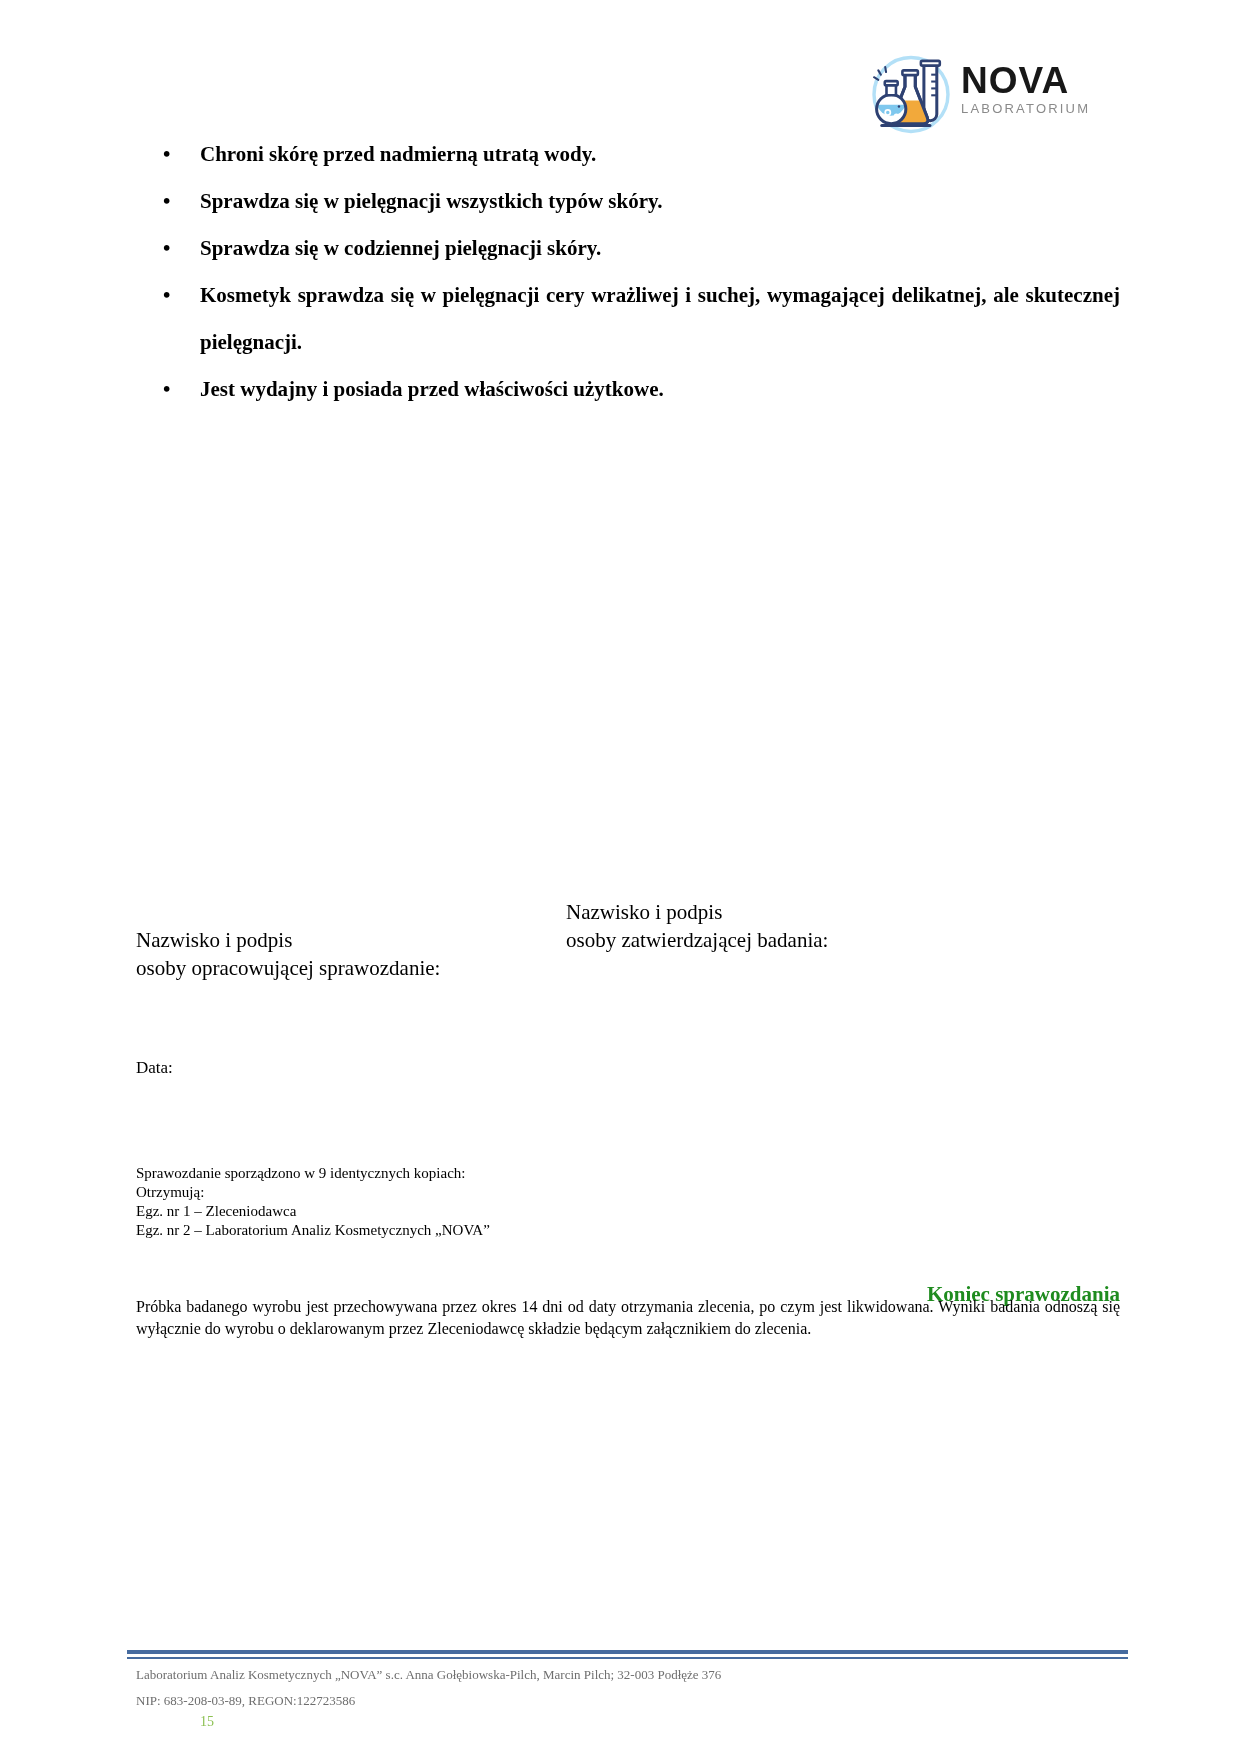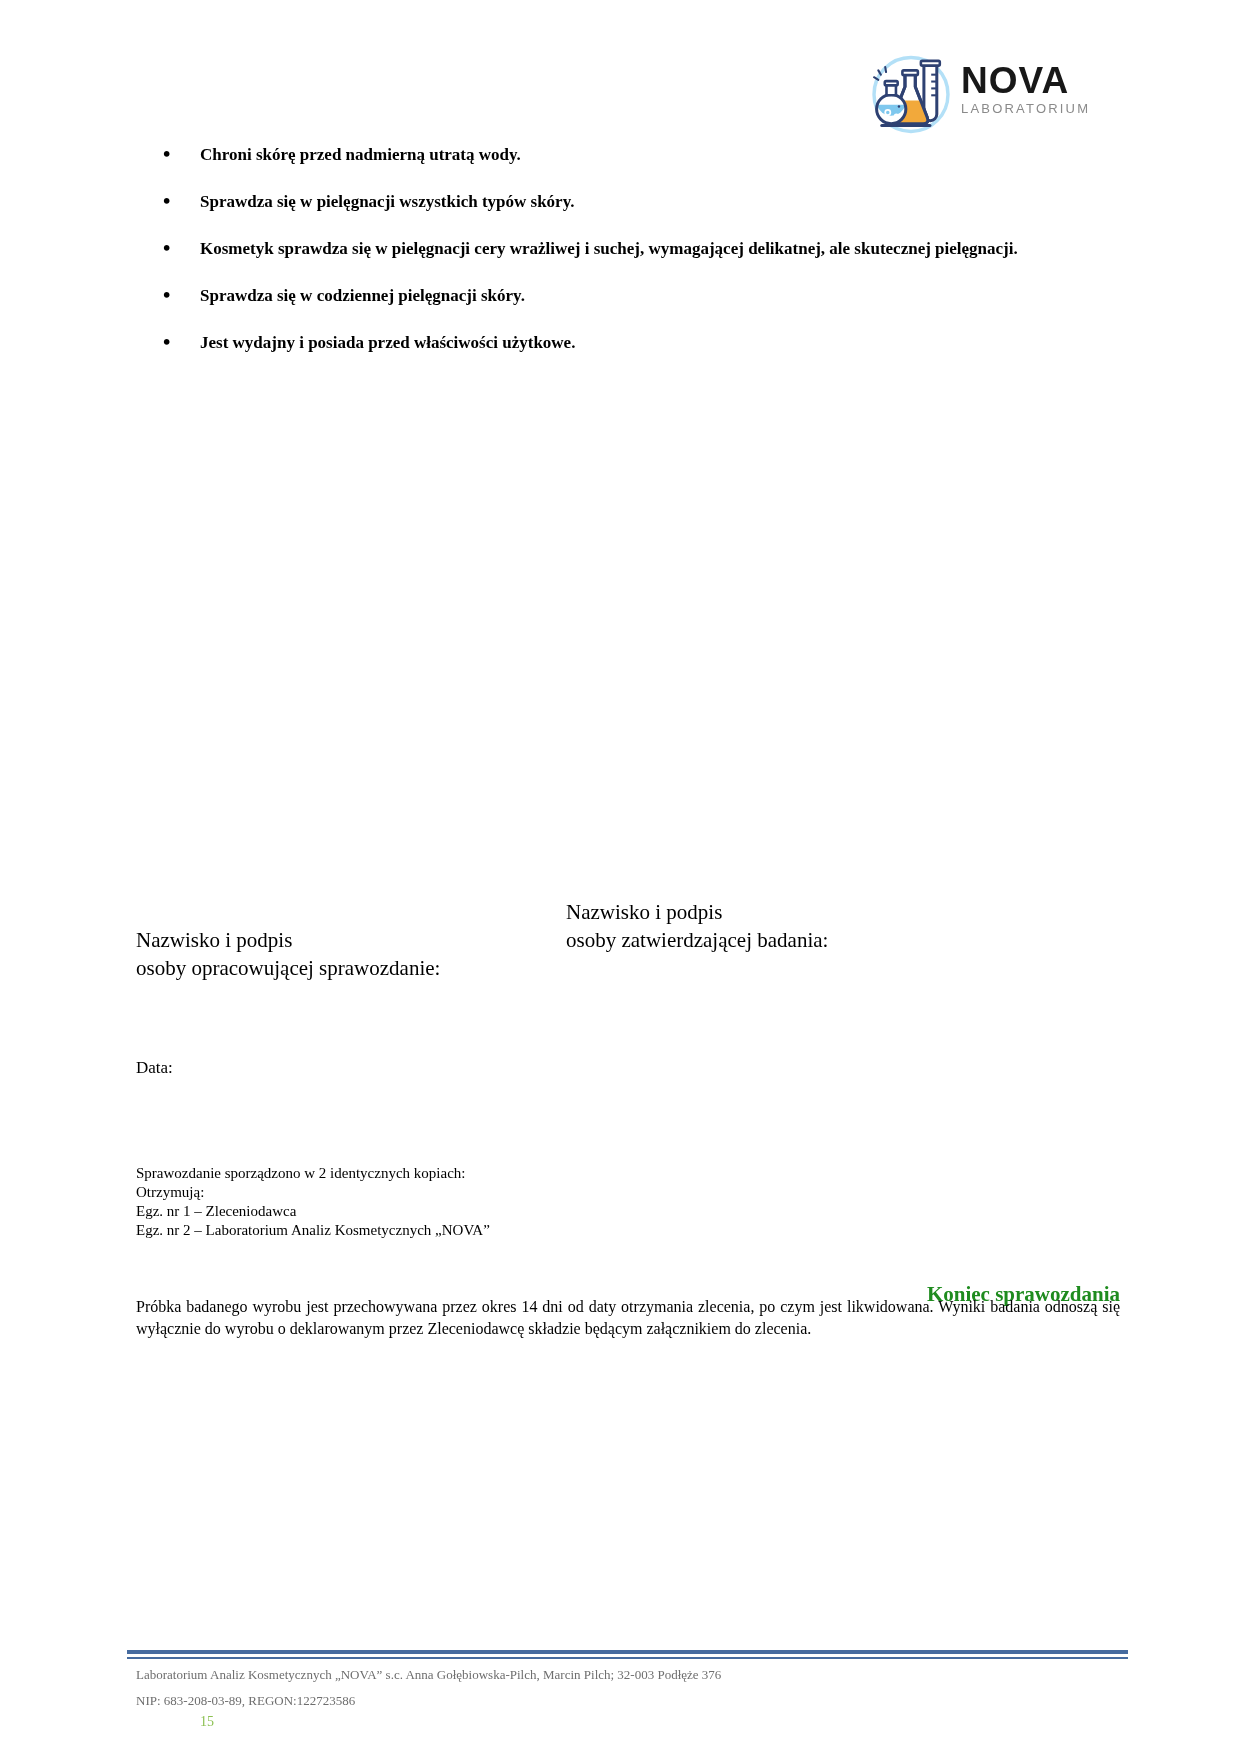--- a/index.html
+++ b/index.html
@@ -10,21 +10,21 @@
 
   
   .logo { position: absolute; left: 868px; top: 48px; display: flex; align-items: flex-start; }
   .logo-icon { width: 86px; height: 86px; }
   .logo-text { margin-left: 7px; padding-top: 14px; font-family: "Liberation Sans", sans-serif; }
   .logo-title { font-size: 37px; font-weight: bold; letter-spacing: 1px; color: #181818; line-height: 1; }
   .logo-subtitle { font-size: 13px; letter-spacing: 2.2px; color: #8a8a8a; margin-top: 3px; line-height: 1; }
 
   
   .bullets { position: absolute; left: 136px; top: 131px; width: 984px; list-style: none; }
-  .bullets li { position: relative; padding-left: 64px; font-size: 17px; font-weight: bold; line-height: 47px; text-align: justify; }
+  .bullets li { position: relative; padding-left: 64px; font-size: 21px; font-weight: bold; line-height: 47px; text-align: justify; }
   .bullets li::before { content: "•"; position: absolute; left: 27px; top: 0; font-size: 21px; }
 
   
   .sig { position: absolute; font-size: 21px; line-height: 28px; }
   .sig-right { left: 566px; top: 898px; }
   .sig-left { left: 136px; top: 926px; }
   .date-label { position: absolute; left: 136px; top: 1058px; font-size: 17px; }
 
   
   .copies { position: absolute; left: 136px; top: 1164px; font-size: 15px; line-height: 19px; }
@@ -79,37 +79,37 @@
     </svg>
     <div class="logo-text">
       <div class="logo-title">NOVA</div>
       <div class="logo-subtitle" style="color: rgb(138, 138, 138);">LABORATORIUM</div>
     </div>
   </div>
 
   <ul class="bullets">
     <li>Chroni skórę przed nadmierną utratą wody.</li>
     <li>Sprawdza się w pielęgnacji wszystkich typów skóry.</li>
+    <li>Sprawdza się w codziennej pielęgnacji skóry.</li>
     <li>Kosmetyk sprawdza się w pielęgnacji cery wrażliwej i suchej, wymagającej delikatnej, ale skutecznej pielęgnacji.</li>
-    <li>Sprawdza się w codziennej pielęgnacji skóry.</li>
     <li>Jest wydajny i posiada przed właściwości użytkowe.</li>
   </ul>
 
   <div class="sig sig-right">
     <div>Nazwisko i podpis</div>
     <div>osoby zatwierdzającej badania:</div>
   </div>
   <div class="sig sig-left">
     <div>Nazwisko i podpis</div>
     <div>osoby opracowującej sprawozdanie:</div>
   </div>
   <div class="date-label">Data:</div>
 
   <div class="copies">
-    <div>Sprawozdanie sporządzono w 2 identycznych kopiach:</div>
+    <div>Sprawozdanie sporządzono w 9 identycznych kopiach:</div>
     <div>Otrzymują:</div>
     <div>Egz. nr 1 – Zleceniodawca</div>
     <div>Egz. nr 2 – Laboratorium Analiz Kosmetycznych „NOVA”</div>
   </div>
 
   <div class="end-heading" style="color: rgb(30, 139, 30);">Koniec sprawozdania</div>
 
   <div class="closing">Próbka badanego wyrobu jest przechowywana przez okres 14  dni od daty otrzymania zlecenia, po czym jest likwidowana. Wyniki badania odnoszą się wyłącznie do wyrobu o deklarowanym przez Zleceniodawcę składzie będącym załącznikiem do zlecenia.</div>
 
   <div class="footer-rule" style="border-top-color: rgb(70, 107, 159); border-bottom-color: rgb(70, 107, 159);"></div>

